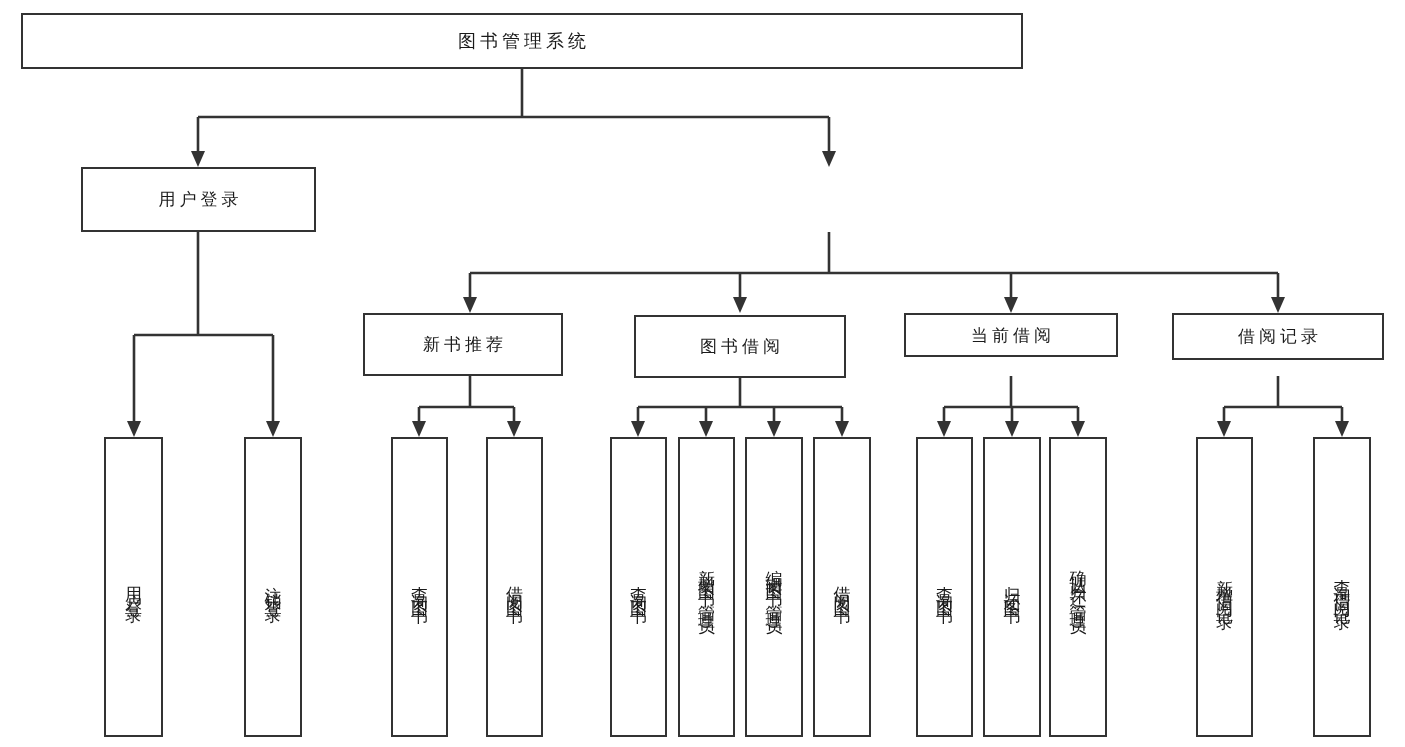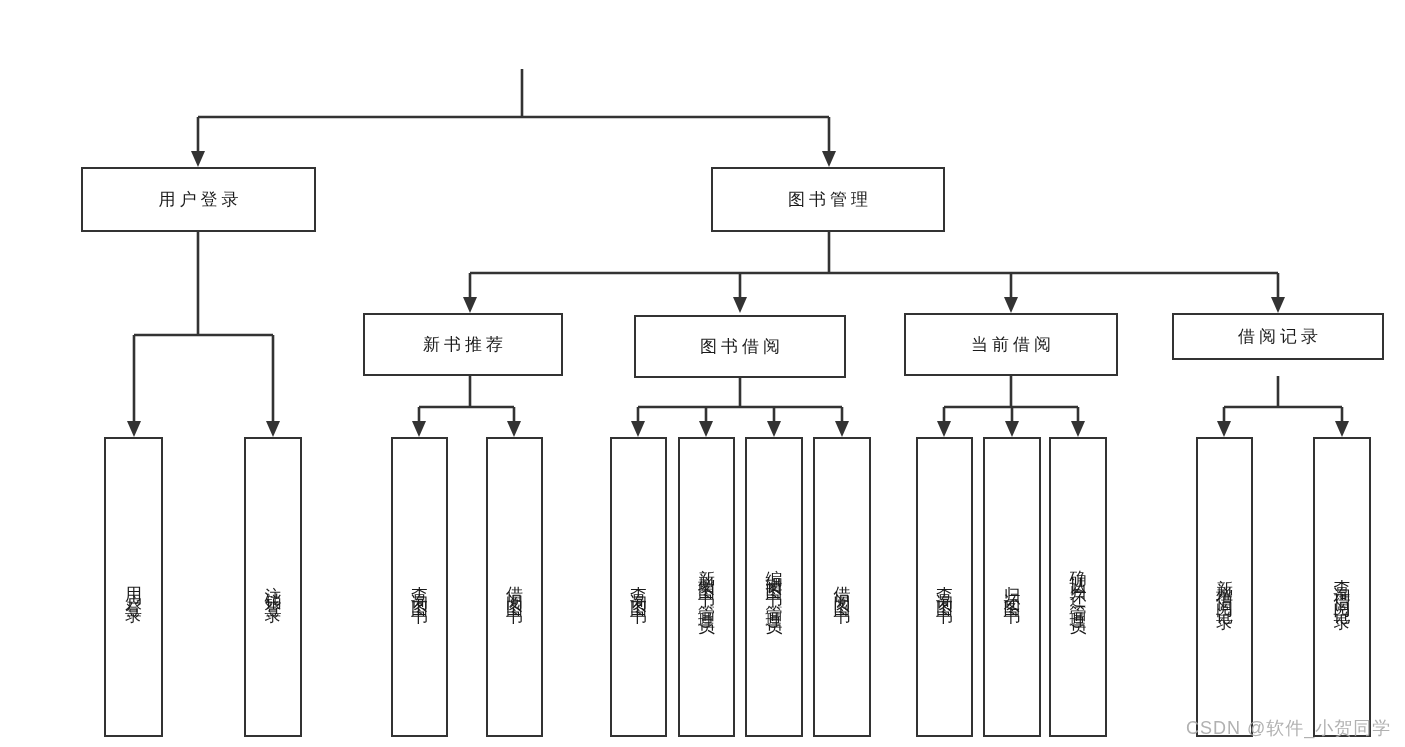--- a/index.html
+++ b/index.html
@@ -95,42 +95,41 @@
       <polygon points="1071,421 1085,421 1078,437"></polygon>
     </g>
 
     <g>
       <path d="M1278 376 V407 M1224 407 H1342 M1224 407 V422 M1342 407 V422"></path>
       <polygon points="1217,421 1231,421 1224,437"></polygon>
       <polygon points="1335,421 1349,421 1342,437"></polygon>
     </g>
   </svg>
 
+  <div class="box" style="left:21px;top:13px;width:1002px;height:56px;font-size:18px;">图书管理系统</div>
 
   <div class="box" style="left:81px;top:167px;width:235px;height:65px;">用户登录</div>
-  <div class="box" style="left:711px;top:167px;width:234px;height:65px;">图书管理</div>
 
   <div class="box" style="left:363px;top:313px;width:200px;height:63px;">新书推荐</div>
   <div class="box" style="left:634px;top:315px;width:212px;height:63px;">图书借阅</div>
-  <div class="box" style="left:904px;top:313px;width:214px;height:63px;">当前借阅</div>
+  <div class="box" style="left:904px;top:313px;width:214px;height:44px;">当前借阅</div>
   <div class="box" style="left:1172px;top:313px;width:212px;height:47px;">借阅记录</div>
 
   <div class="box vbox" style="left:104px;top:437px;width:59px;height:300px;">用户登录</div>
   <div class="box vbox" style="left:244px;top:437px;width:58px;height:300px;">注销登录</div>
 
   <div class="box vbox" style="left:391px;top:437px;width:57px;height:300px;">查询图书</div>
   <div class="box vbox" style="left:486px;top:437px;width:57px;height:300px;">借阅图书</div>
 
   <div class="box vbox" style="left:610px;top:437px;width:57px;height:300px;">查询图书</div>
   <div class="box vbox" style="left:678px;top:437px;width:57px;height:300px;">新增图书（管理员）</div>
   <div class="box vbox" style="left:745px;top:437px;width:58px;height:300px;">编辑图书（管理员）</div>
   <div class="box vbox" style="left:813px;top:437px;width:58px;height:300px;">借阅图书</div>
 
   <div class="box vbox" style="left:916px;top:437px;width:57px;height:300px;">查询图书</div>
   <div class="box vbox" style="left:983px;top:437px;width:58px;height:300px;">归还图书</div>
   <div class="box vbox" style="left:1049px;top:437px;width:58px;height:300px;">确认归还（管理员）</div>
 
   <div class="box vbox" style="left:1196px;top:437px;width:57px;height:300px;">新增借阅记录</div>
   <div class="box vbox" style="left:1313px;top:437px;width:58px;height:300px;">查询借阅记录</div>
 
-  <div class="watermark">CSDN @软件_小贺同学</div>
 
 </div>
 
 </body></html>

